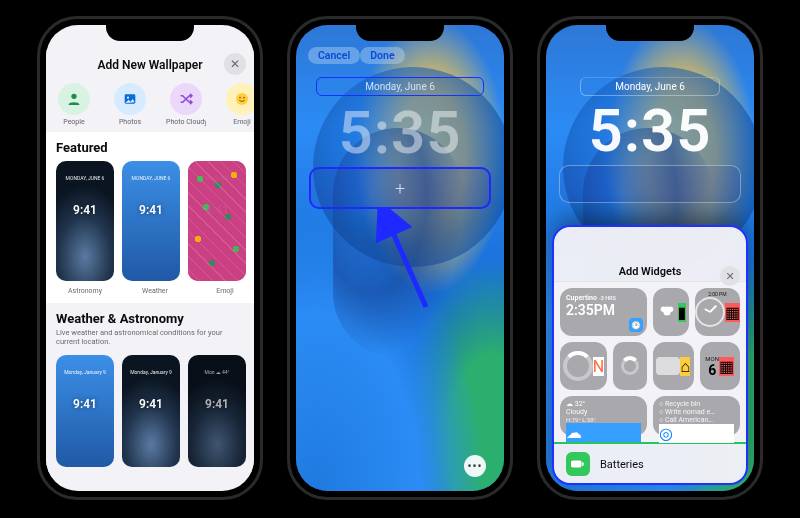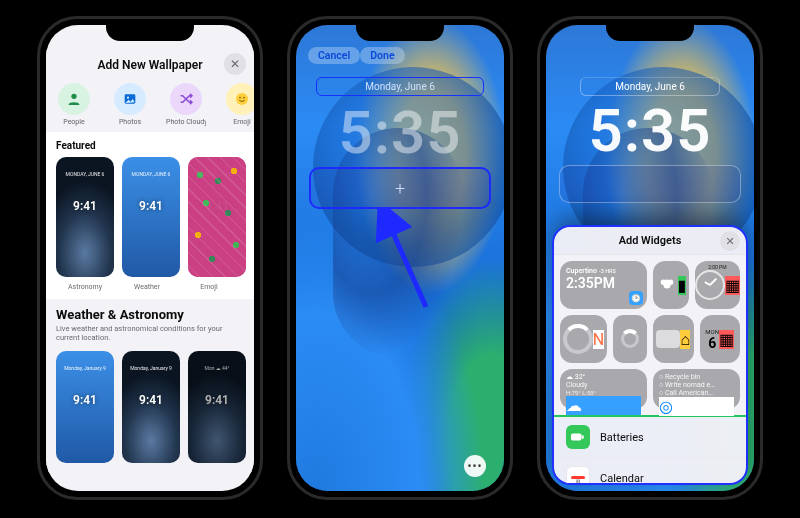--- a/index.html
+++ b/index.html
@@ -50,40 +50,40 @@
   .hdr1 .x{position:absolute;right:8px;top:4px;width:22px;height:22px;border-radius:11px;background:#e0e0e5;color:#6a6a70;display:flex;align-items:center;justify-content:center;font-size:12px;}
   .cat-row{display:flex;gap:16px;padding:2px 8px 6px;overflow:hidden;background:var(--grey-bg);}
   .cat{flex:0 0 40px;display:flex;flex-direction:column;align-items:center;gap:3px;}
   .cat .ic{width:32px;height:32px;border-radius:16px;display:flex;align-items:center;justify-content:center;font-size:15px;}
   .cat .lb{font-size:7px;color:#636368;white-space:nowrap;max-width:40px;overflow:hidden;text-align:center;}
   .c-green{background:#d9f3e3;color:#1f8c4a;}
   .c-blue{background:#d6ebff;color:#0b6bd6;}
   .c-purple{background:#ead7fa;color:var(--pur);}
   .c-yellow{background:#fff1b8;color:#b88900;}
   .c-wx{background:#d6f0ff;color:#2d8cd6;}
-  .section-h{font-size:10px;font-weight:700;padding:8px 10px 4px;color:var(--txt);background:#fff;}
+  .section-h{font-size:13px;font-weight:700;padding:8px 10px 4px;color:var(--txt);background:#fff;}
   .thumbs{display:flex;gap:8px;padding:2px 10px 4px;background:#fff;}
   .thumb{width:58px;height:120px;border-radius:10px;overflow:hidden;position:relative;flex:0 0 58px;display:flex;flex-direction:column;align-items:center;justify-content:flex-start;}
   .thumb .time{color:#fff;font-size:12px;font-weight:600;margin-top:22px;text-shadow:0 0 4px rgba(0,0,0,.5);}
   .thumb .date{color:rgba(255,255,255,.9);font-size:5px;margin-top:14px;}
   .t-astro{background:radial-gradient(80% 60% at 50% 80%, #5a7aa2 0%, #22364f 55%, #0b1522 100%);}
   .t-weather{background:linear-gradient(180deg,#3b8fe6 0%, #2059a6 100%);}
   .t-emoji{background:#d14d8f;}
   .t-emoji::after{content:"";position:absolute;inset:0;background:
     repeating-linear-gradient(45deg, transparent 0 8px, rgba(255,255,255,.15) 8px 9px),
     radial-gradient(8px 8px at 12px 18px,#3cba54 40%,transparent 41%),
     radial-gradient(8px 8px at 30px 24px,#2e8b57 40%,transparent 41%),
     radial-gradient(8px 8px at 46px 14px,#f4b400 40%,transparent 41%),
     radial-gradient(8px 8px at 18px 46px,#3cba54 40%,transparent 41%),
     radial-gradient(8px 8px at 40px 56px,#2e8b57 40%,transparent 41%),
     radial-gradient(8px 8px at 10px 78px,#f4b400 40%,transparent 41%),
     radial-gradient(8px 8px at 48px 88px,#3cba54 40%,transparent 41%),
     radial-gradient(8px 8px at 24px 102px,#2e8b57 40%,transparent 41%);
     background-color:#ca4083;opacity:.95;}
-  .thumb-lab-row{display:flex;gap:4px;padding:2px 10px 8px;background:#fff;}
+  .thumb-lab-row{display:flex;gap:12px;padding:2px 10px 8px;background:#fff;}
   .thumb-lab-row span{flex:0 0 58px;text-align:center;font-size:7px;color:#6a6a70;}
   .sec2{background:var(--grey-bg);padding:8px 10px 4px;}
   .sec2 h3{margin:0;font-size:13px;font-weight:700;color:var(--txt);}
   .sec2 p{margin:2px 0 0;font-size:7.5px;color:#6a6a70;line-height:1.25;}
   .thumbs2{display:flex;gap:8px;padding:4px 10px 10px;background:var(--grey-bg);}
   .thumbs2 .thumb{height:112px;}
   
   .s2{color:#fff;}
   .top2{position:absolute;top:22px;left:0;right:0;display:flex;justify-content:flex-start;padding:0 12px;z-index:5;}
   .pill{font-size:10.5px;font-weight:600;padding:2px 10px;border-radius:11px;background:rgba(255,255,255,.28);color:#0b4ad8;backdrop-filter:blur(4px);}
@@ -91,21 +91,21 @@
   .date-box{position:absolute;top:52px;left:50%;transform:translateX(-50%);width:168px;text-align:center;font-size:10px;padding:3px 0;border:1.5px solid rgba(255,255,255,.35);border-radius:6px;border-top-color:rgba(255,255,255,.18);}
   .time-ls{position:absolute;top:72px;left:0;right:0;text-align:center;font-size:60px;font-weight:600;letter-spacing:1px;color:rgba(255,255,255,.96);}
   .time-ls.soft{color:rgba(255,255,255,.45);}
   .wbox{position:absolute;top:142px;left:50%;transform:translateX(-50%);width:182px;height:42px;border:2px solid #1e29ff;border-radius:10px;background:rgba(40,40,160,.12);display:flex;align-items:center;justify-content:center;color:#cdd6ff;font-size:18px;font-weight:300;}
   .date-hl{border:1.5px solid #1530ff;color:#cfe0ff;}
   .arrow{position:absolute;left:76px;top:182px;z-index:6;}
   .dots{position:absolute;bottom:14px;right:18px;width:22px;height:22px;border-radius:11px;background:rgba(255,255,255,.92);color:#3a3a3a;display:flex;align-items:center;justify-content:center;font-size:12px;letter-spacing:1px;}
   
   .s3{}
   .panel{position:absolute;left:6px;right:6px;bottom:6px;top:200px;border:2px solid #2030ff;border-radius:18px;overflow:hidden;background:rgba(240,240,246,.98);box-shadow:0 -8px 20px rgba(0,0,0,.35);}
-  .phdr{display:flex;align-items:center;justify-content:center;position:relative;height:28px;border-bottom:1px solid #e4e4ea;}
+  .phdr{display:flex;align-items:center;justify-content:center;position:relative;height:20px;border-bottom:1px solid #e4e4ea;margin-top:35px;}
   .phdr .t{font-size:11px;font-weight:600;color:#0b0b0b;}
   .phdr .x{position:absolute;right:6px;top:4px;width:20px;height:20px;border-radius:10px;background:#e0e0e5;color:#6a6a70;display:flex;align-items:center;justify-content:center;font-size:11px;}
   .wgrid{padding:6px;background:var(--grey-bg);display:grid;grid-template-columns:1fr 1fr;gap:6px;}
   .w{background:#a8a8ad;border-radius:12px;position:relative;color:#fff;}
   .w .badge{position:absolute;right:4px;bottom:4px;width:14px;height:14px;border-radius:4px;display:flex;align-items:center;justify-content:center;font-size:8px;}
   .bdg-b{background:#35a0ff;}
   .bdg-r{background:#ff5a5a;}
   .bdg-y{background:#ffcc3d;}
   .bdg-g{background:#34c759;}
   .w1{grid-column:1;padding:6px;height:48px;}

